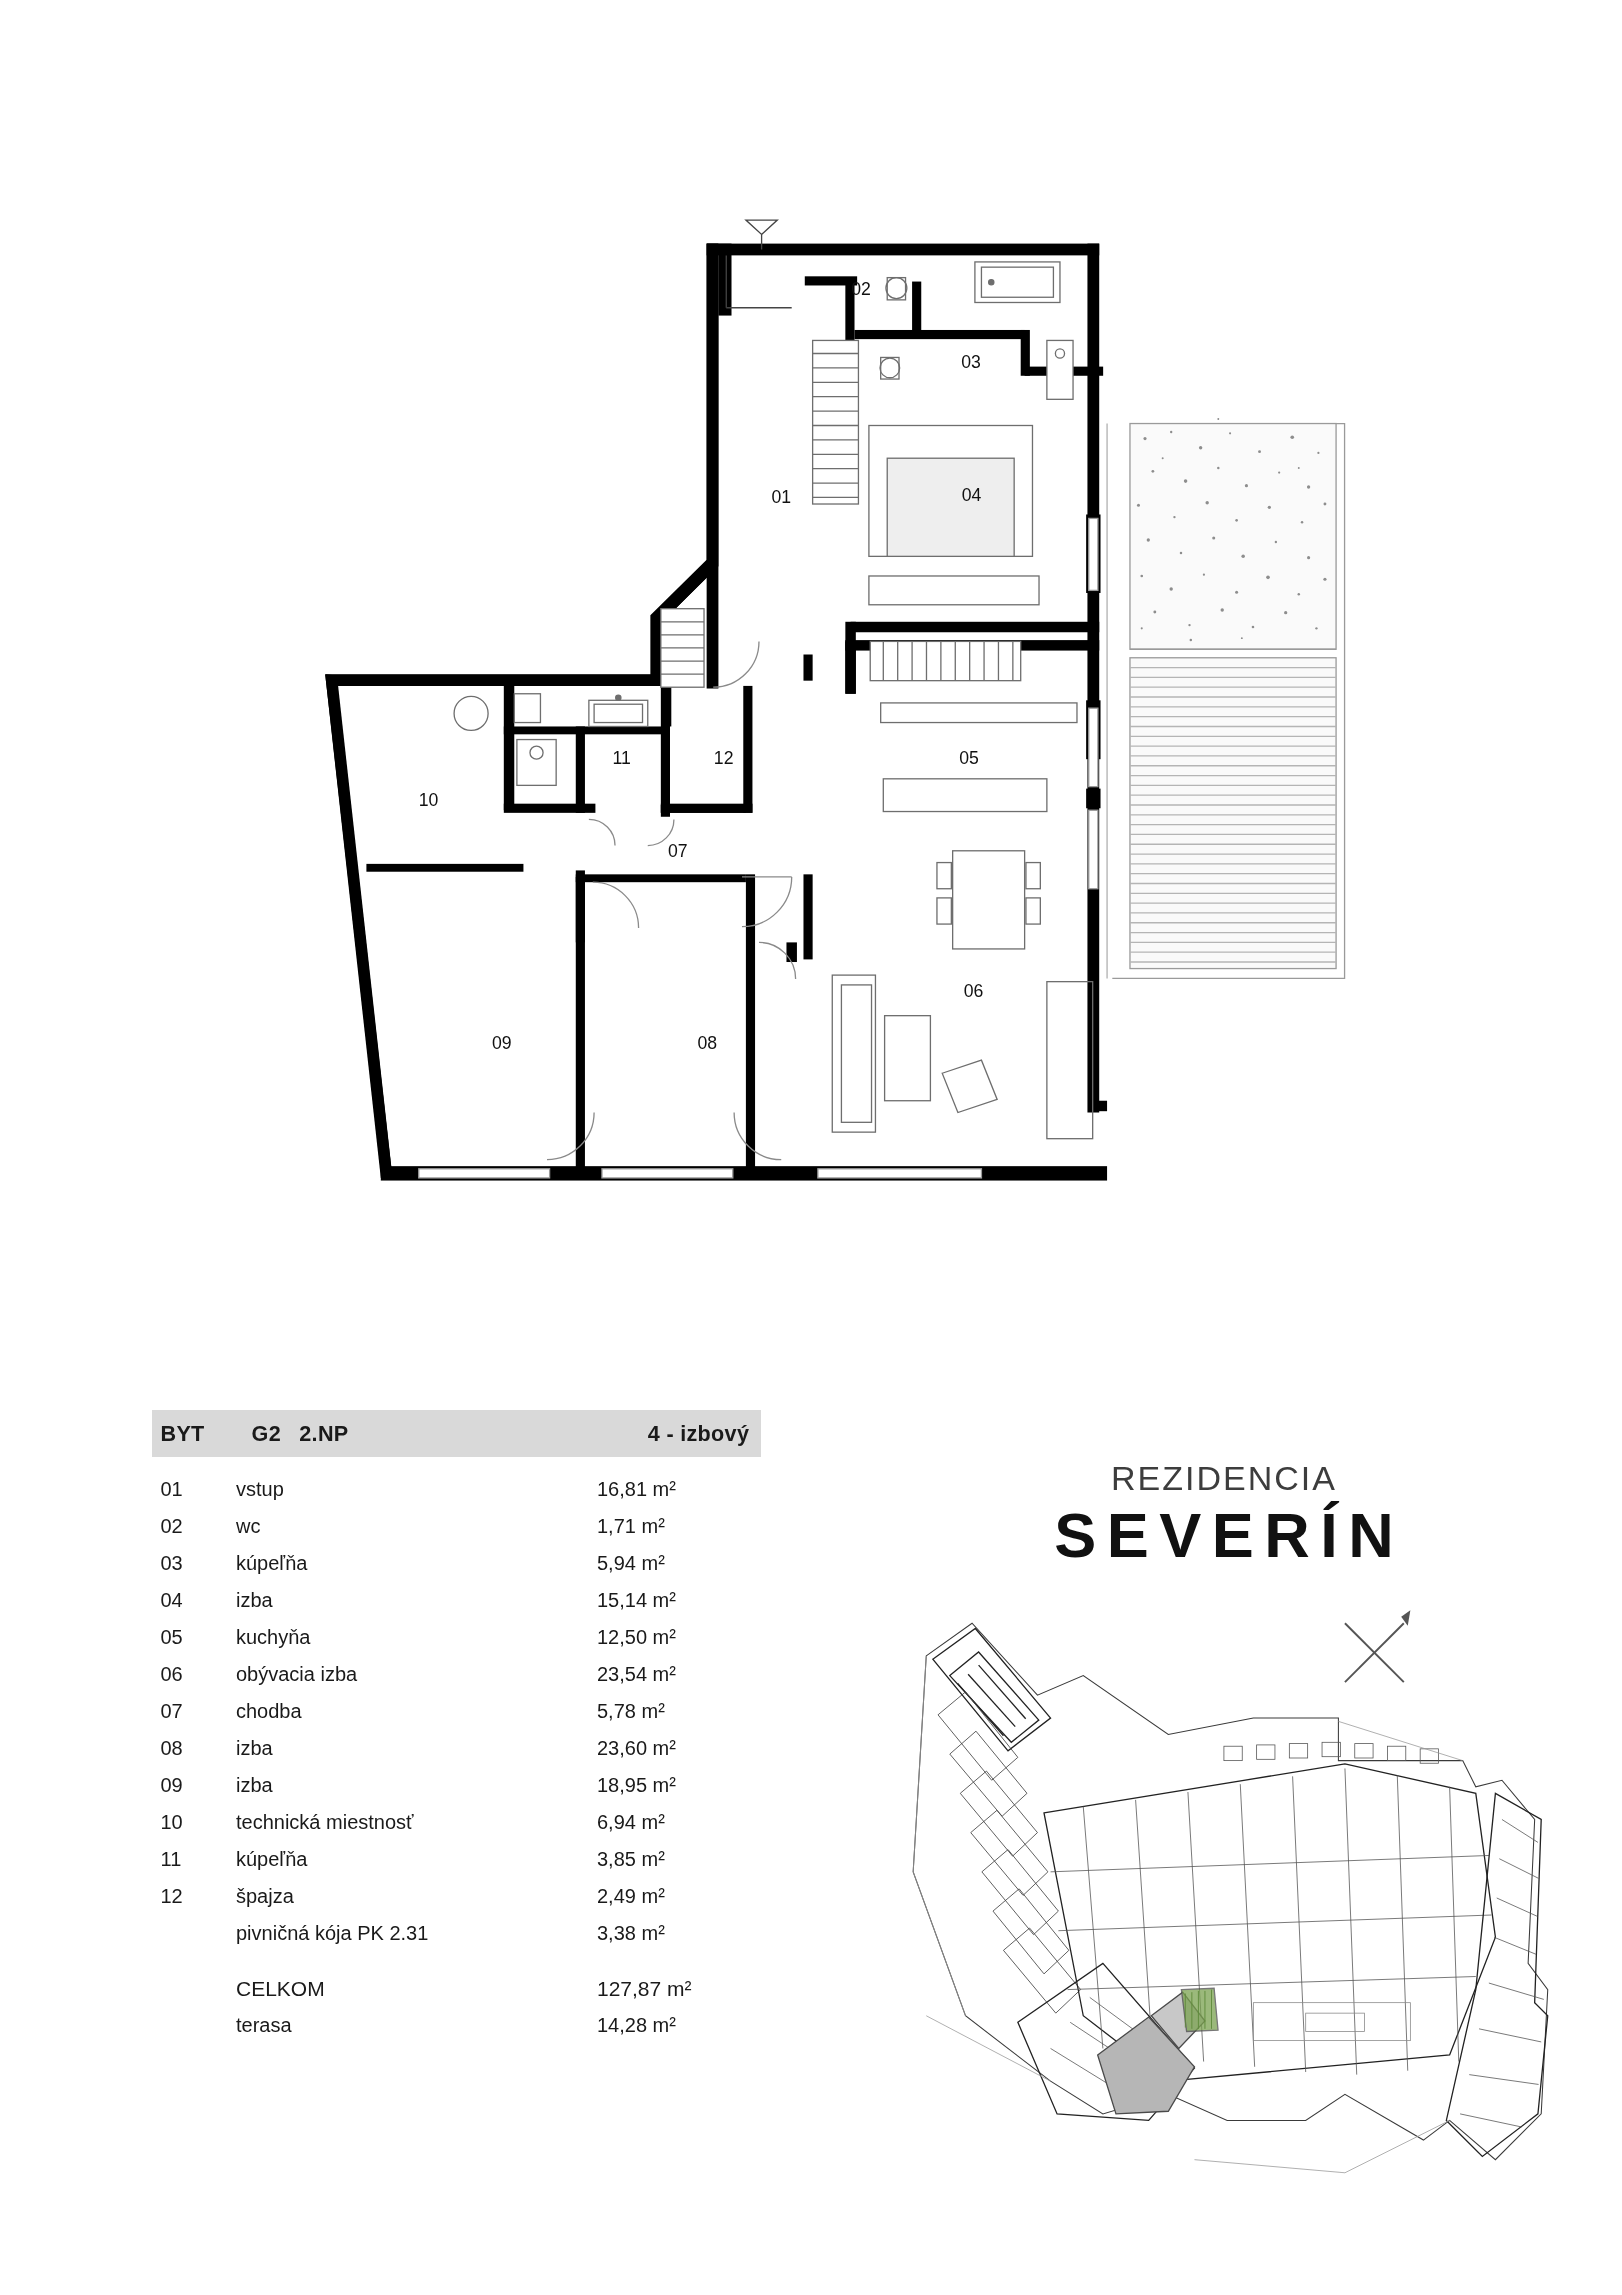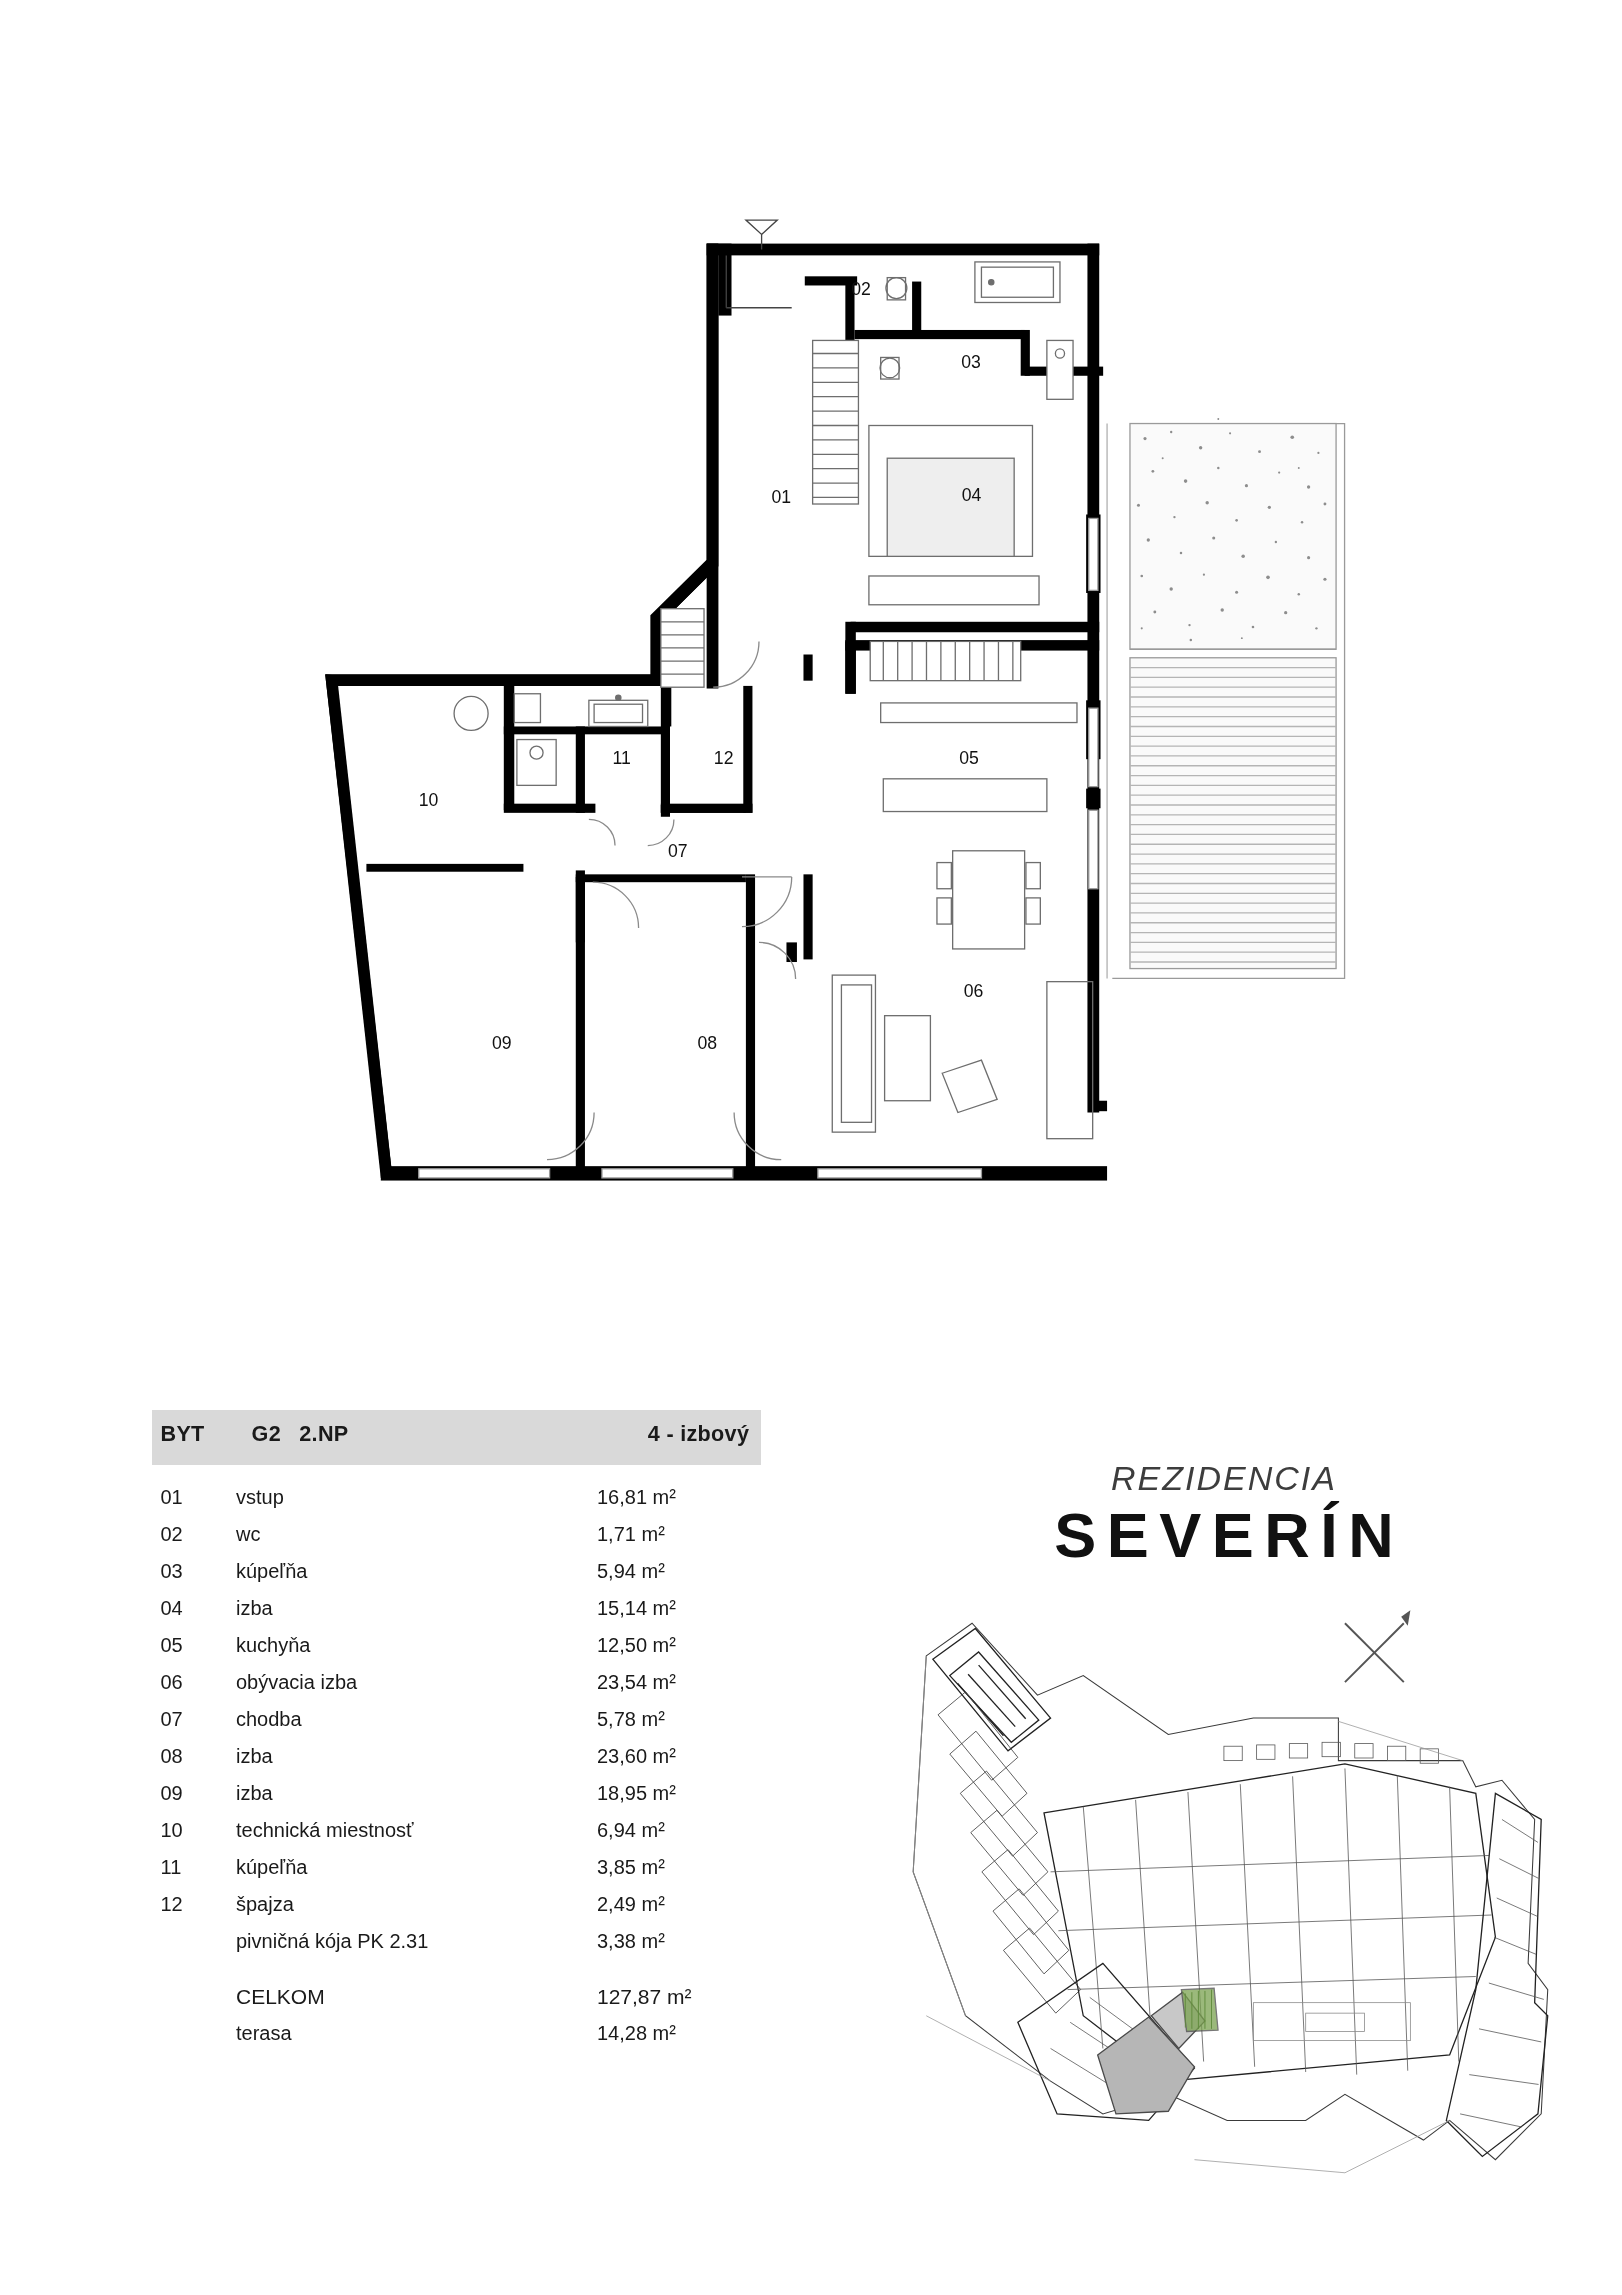--- a/index.html
+++ b/index.html
@@ -40,21 +40,21 @@
     position: absolute;
     left: 152px;
     top: 1410px;
     width: 609px;
   }
   #legend-header {
     background: #d9d9d9;
     height: 47px;
     display: flex;
     align-items: center;
-    padding: 0 0 8px 0;
+    padding: 0 0 0 0;
   }
   #legend-header .hl {
     font-weight: bold;
     font-size: 21.6px;
     letter-spacing: 0.3px;
   }
   #legend-header .byt { margin-left: 8.5px; }
   #legend-header .unit { margin-left: 47px; }
   #legend-header .floor { margin-left: 18.3px; }
   #legend-header .type {
@@ -105,21 +105,20 @@
     left: 936px;
     top: 1459px;
     width: 576px;
     text-align: center;
   }
   #brand .line1 {
     font-size: 34px;
     letter-spacing: 2px;
     color: #3d3d3d;
     font-weight: 400;
-    font-style: italic;
   }
   #brand .line2 {
     font-size: 63px;
     letter-spacing: 10.5px;
     font-weight: bold;
     color: #111111;
     margin-top: 1.3px;
     margin-left: 10.5px;
   }
 

